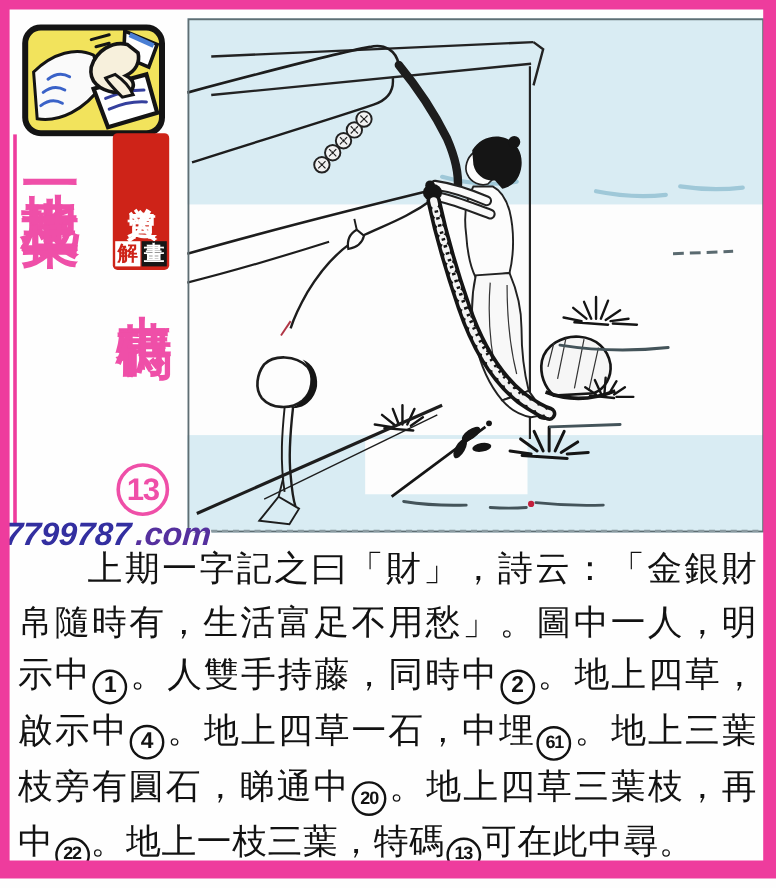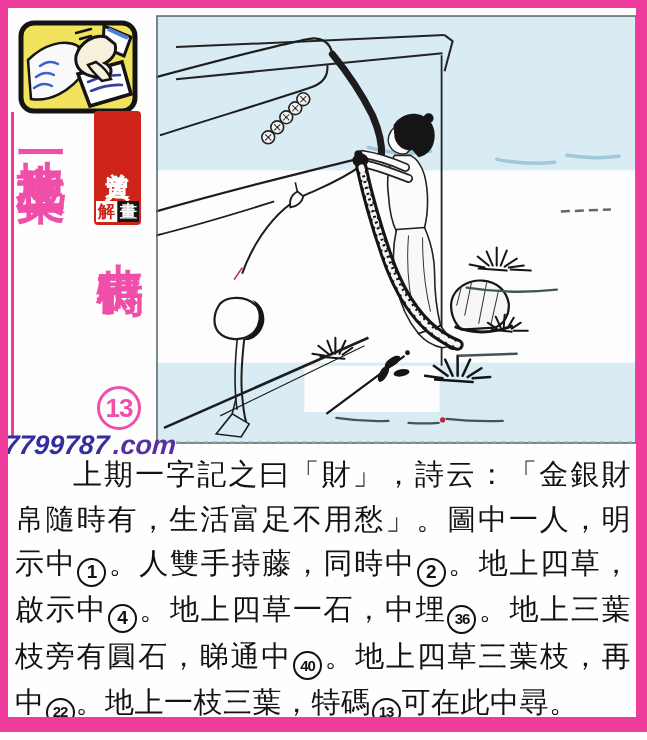--- a/index.html
+++ b/index.html
@@ -253,16 +253,16 @@
       <path d="M290,403 q28,3 56,2"></path>
       <path d="M310,272 q44,7 90,2"></path>
       <path d="M302,340 l58,-2"></path>
     </g>
     <circle cx="286" cy="404" r="2.6" fill="#c2203c"></circle>
 
     <rect x="1" y="1" width="478" height="426" fill="none" stroke="#5f6e73" stroke-width="1.6"></rect>
     <path d="M2,426.5 L478,426.5" stroke="#8a9aa0" stroke-width="2" stroke-dasharray="5 4" fill="none"></path>
   </svg>
 
-  <div class="analysis" id="analysis-text">上期一字記之曰「財」，詩云：「金銀財帛隨時有，生活富足不用愁」。圖中一人，明示中<span class="cnum">1</span>。人雙手持藤，同時中<span class="cnum">2</span>。地上四草，啟示中<span class="cnum">4</span>。地上四草一石，中埋<span class="cnum two">36</span>。地上三葉枝旁有圓石，睇通中<span class="cnum two">40</span>。地上四草三葉枝，再中<span class="cnum two">22</span>。地上一枝三葉，特碼<span class="cnum two">13</span>可在此中尋。</div>
+  <div class="analysis" id="analysis-text">上期一字記之曰「財」，詩云：「金銀財帛隨時有，生活富足不用愁」。圖中一人，明示中<span class="cnum">1</span>。人雙手持藤，同時中<span class="cnum">2</span>。地上四草，啟示中<span class="cnum">4</span>。地上四草一石，中埋<span class="cnum two">61</span>。地上三葉枝旁有圓石，睇通中<span class="cnum two">20</span>。地上四草三葉枝，再中<span class="cnum two">22</span>。地上一枝三葉，特碼<span class="cnum two">13</span>可在此中尋。</div>
 
   <div class="frame"></div>
 </div>
 
 </body></html>

